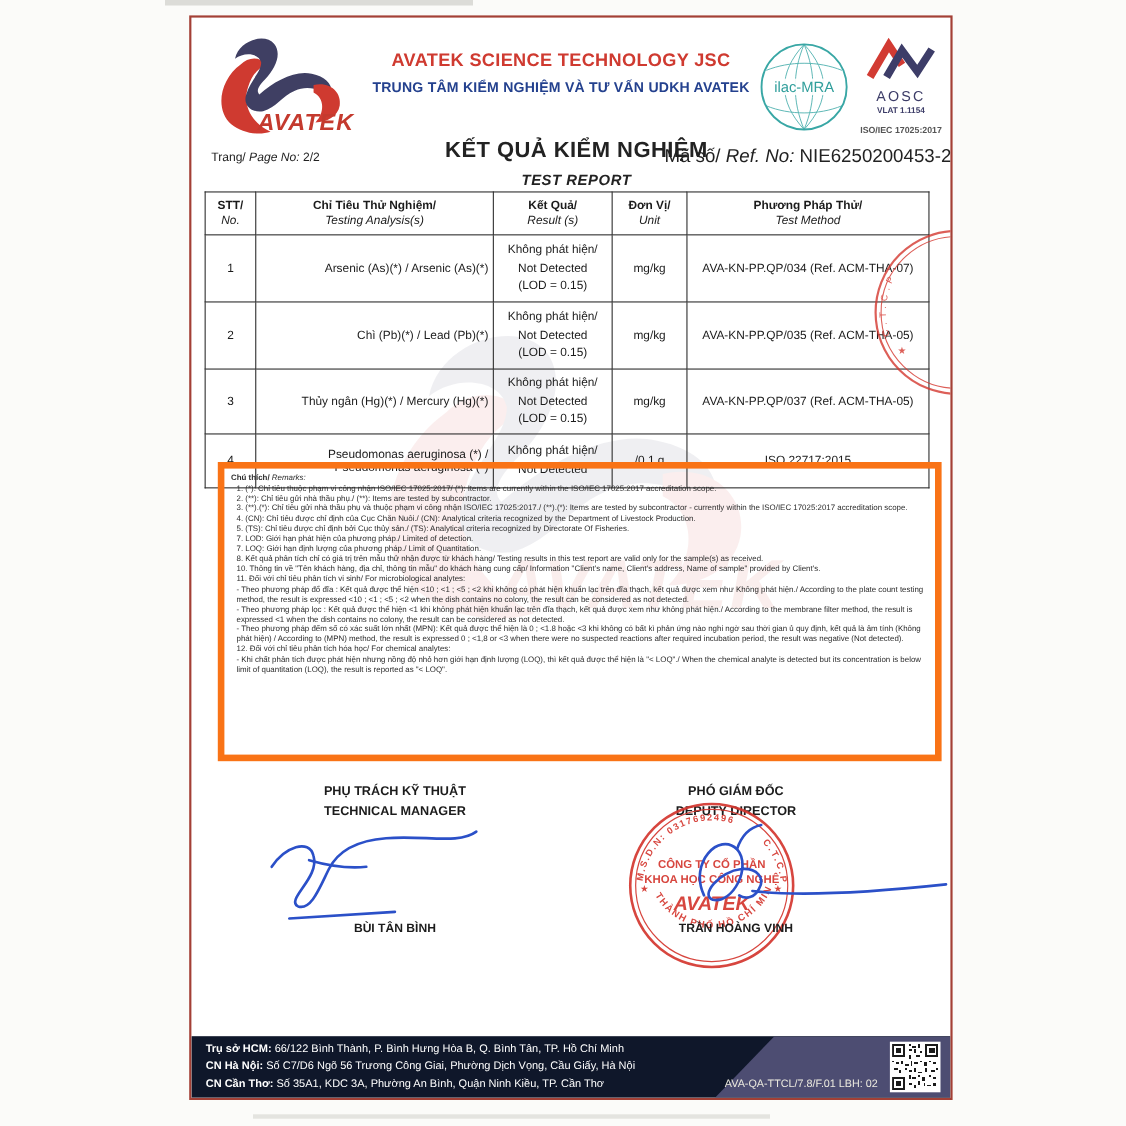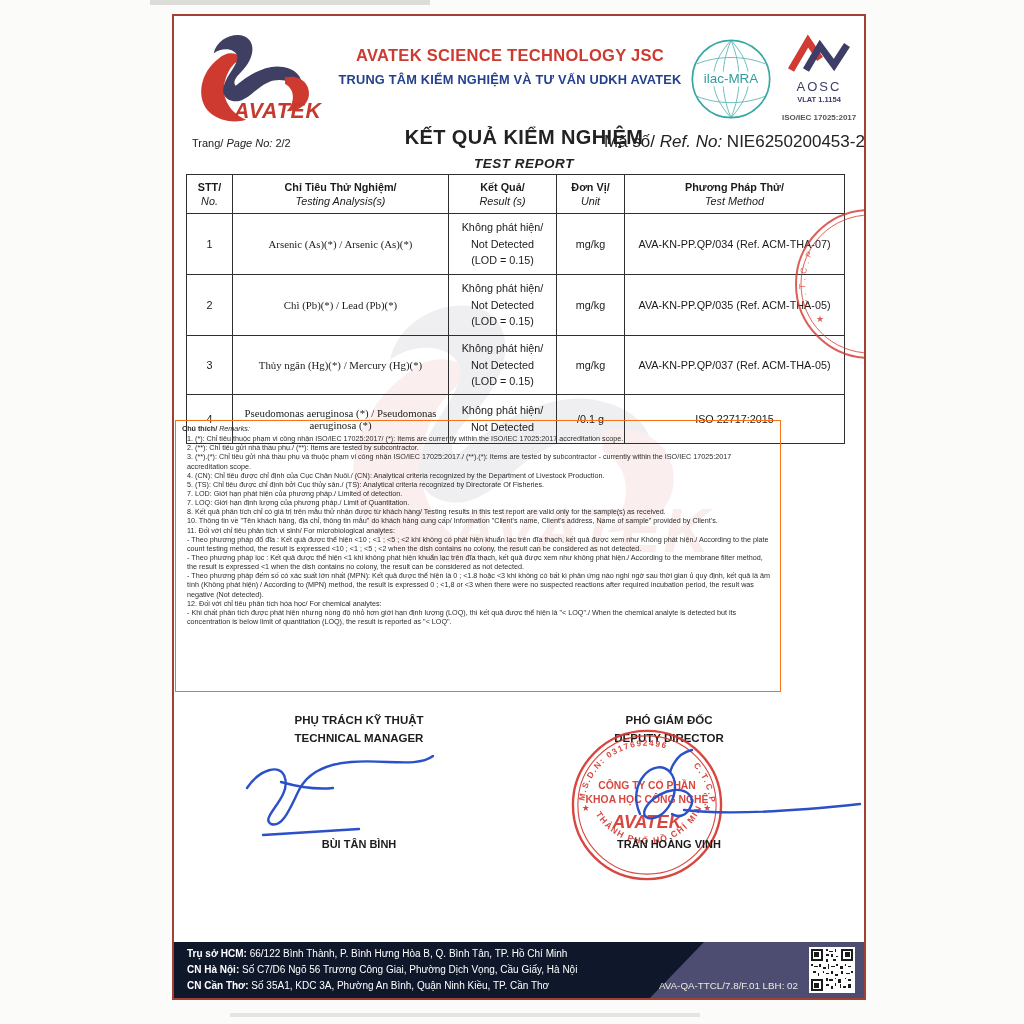--- a/index.html
+++ b/index.html
@@ -37,29 +37,29 @@
   table.results{
     position:absolute;left:12px;top:158px;width:658px;
     border-collapse:collapse;table-layout:fixed;
     font-size:10.8px;color:#1b1b1b;
   }
   table.results th,table.results td{border:1px solid #2f2f2f;padding:2px 4px;vertical-align:middle;}
   table.results th{font-weight:bold;height:34px;}
   .h-vi{display:block;font-weight:bold;}
   .h-en{display:block;font-style:italic;font-weight:normal;margin-top:2px;}
   td.c{text-align:center;}
-  td.name{text-align:center;padding-left:6px;font-family:Liberation Serif, serif;}
+  td.name{text-align:right;padding-left:6px;}
   .blk{display:block;line-height:1.55;}
   tr.r1 td,tr.r2 td{height:56px;}
   tr.r3 td{height:54px;}
   tr.r4 td{height:44px;}
   
   .remarks{
-    position:absolute;left:1px;top:404px;width:606px;height:272px;
-    border:1px solid #f97316;box-sizing:border-box;
+    position:absolute;left:24px;top:404px;width:658px;height:272px;
+    border:6px solid #f97316;box-sizing:border-box;
     padding:3px 8px 2px 6px;
     font-size:7.2px;line-height:1.27;color:#2c2c2c;
   }
   .remarks .head{margin-bottom:1px;}
   .remarks .b{font-weight:bold;}
   .remarks .i{font-style:italic;}
   .rline{padding-left:5px;text-align:left;}
   
   .sig-title{position:absolute;top:696px;text-align:center;font-size:11.5px;font-weight:bold;line-height:1.55;color:#1c1c1c;}
   .sig-title.left{left:68px;width:234px;}

